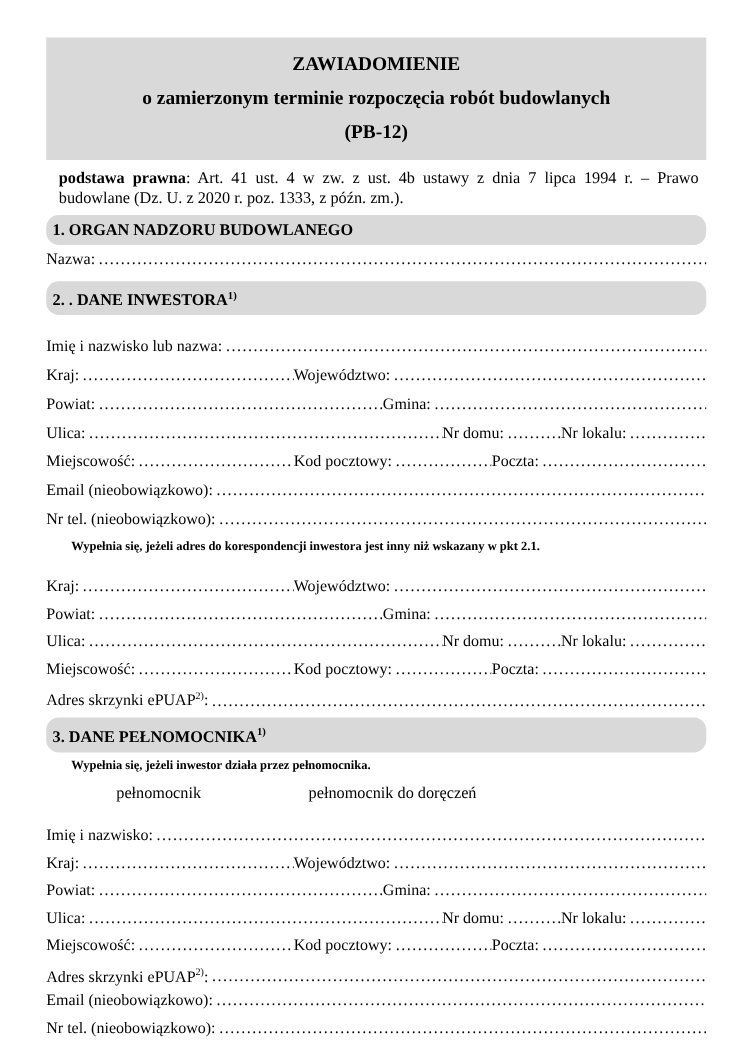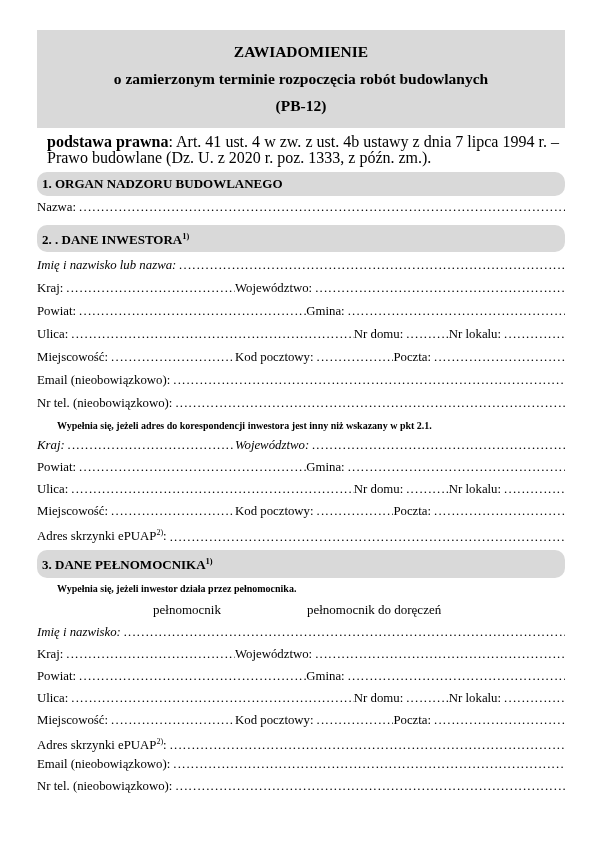--- a/index.html
+++ b/index.html
@@ -14,61 +14,61 @@
   
   .title-box {
     background:#d9d9d9; text-align:center;
     padding:8px 0 9px;
   }
   .title-box .tline { font-weight:bold; font-size:15.5px; line-height:23px; padding:2px 0; }
 
   
   .legal {
     margin:6px 0 0 10px; width:512px;
-    font-size:16px; line-height:16px; text-align:justify;
+    font-size:13px; line-height:16px; text-align:justify;
   }
   .legal b { font-weight:bold; }
 
   
   .secbar {
     background:#d9d9d9; font-weight:bold; font-size:13px;
     padding:4px 5px 5px; margin-top:6px; line-height:15px;border-radius:10px;
   }
   .secbar sup { font-size:8.5px; font-weight:bold; }
 
   
   .sec-note { font-size:10px; margin:4px 0 2px 20px; line-height:13px;font-weight:bold; }
 
   
   .row {
     display:flex; align-items:baseline;
     height:23px; font-size:12.8px; line-height:23px;
   }
   .rows-tight .row { height:22px; line-height:22px; }
-  .row:first-child { margin-top:2px;font-style:italic; }
+  .row:first-child { margin-top:14px; }
   .seg { display:flex; align-items:flex-start; min-width:0; }
   .lbl { white-space:nowrap; }
   .lbl sup { font-size:8px; }
   .dots {
     flex:1 1 0; min-width:0; overflow:hidden; white-space:nowrap;
     padding-left:3px; letter-spacing:1.2px; color:#000;
   }
   .dots::after {
     content:"........................................................................................................................................................................";
   }
   .fb375 { flex:0 0 37.5%; }
   .fb51  { flex:0 0 51%; }
   .fb60  { flex:0 0 60%; }
   .fb18  { flex:0 0 18%; }
   .fb30  { flex:0 0 30%; }
   .grow  { flex:1 1 0; }
 
   
   .cols { display:flex; font-size:13px; margin:6px 0 2px; line-height:18px; }
-  .cols .c1 { margin-left:116px; }
+  .cols .c1 { margin-left:56px; }
   .cols .c2 { margin-left:86px; }
 </style>
 </head>
 <body>
 
 <div class="page">
 
   <div class="title-box">
     <div class="tline">ZAWIADOMIENIE</div>
     <div class="tline">o zamierzonym terminie rozpoczęcia robót budowlanych</div>

